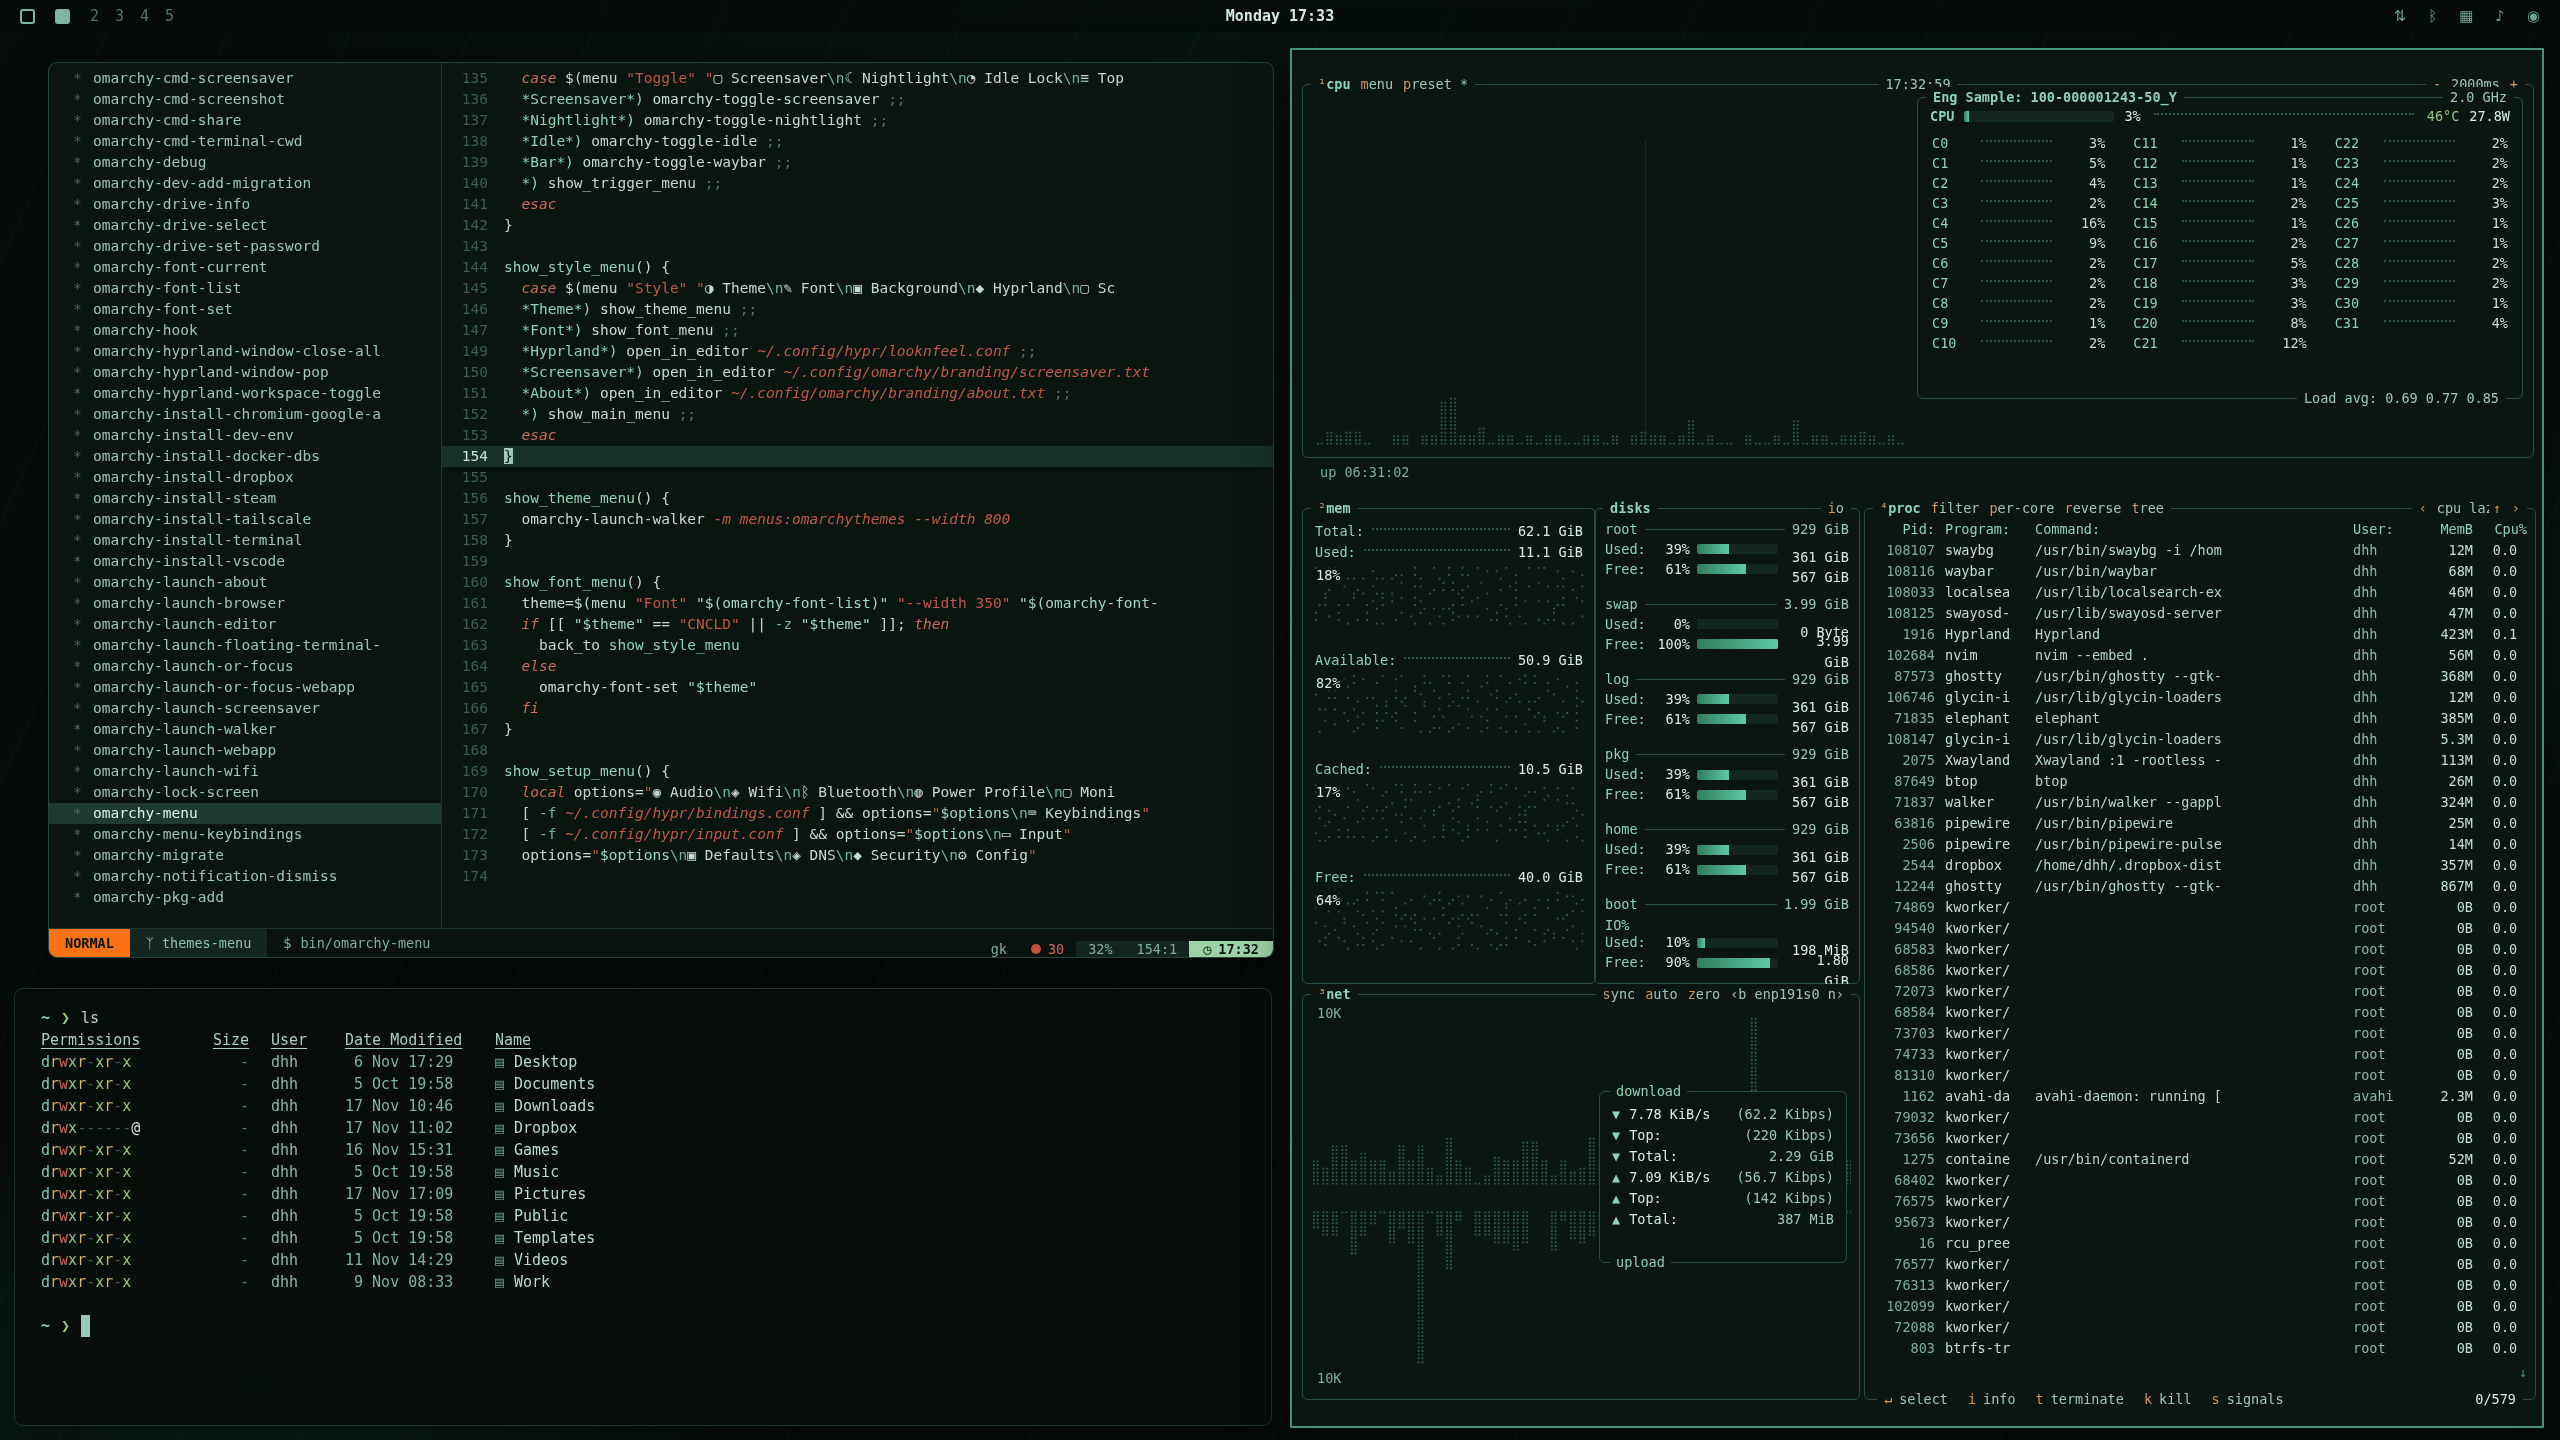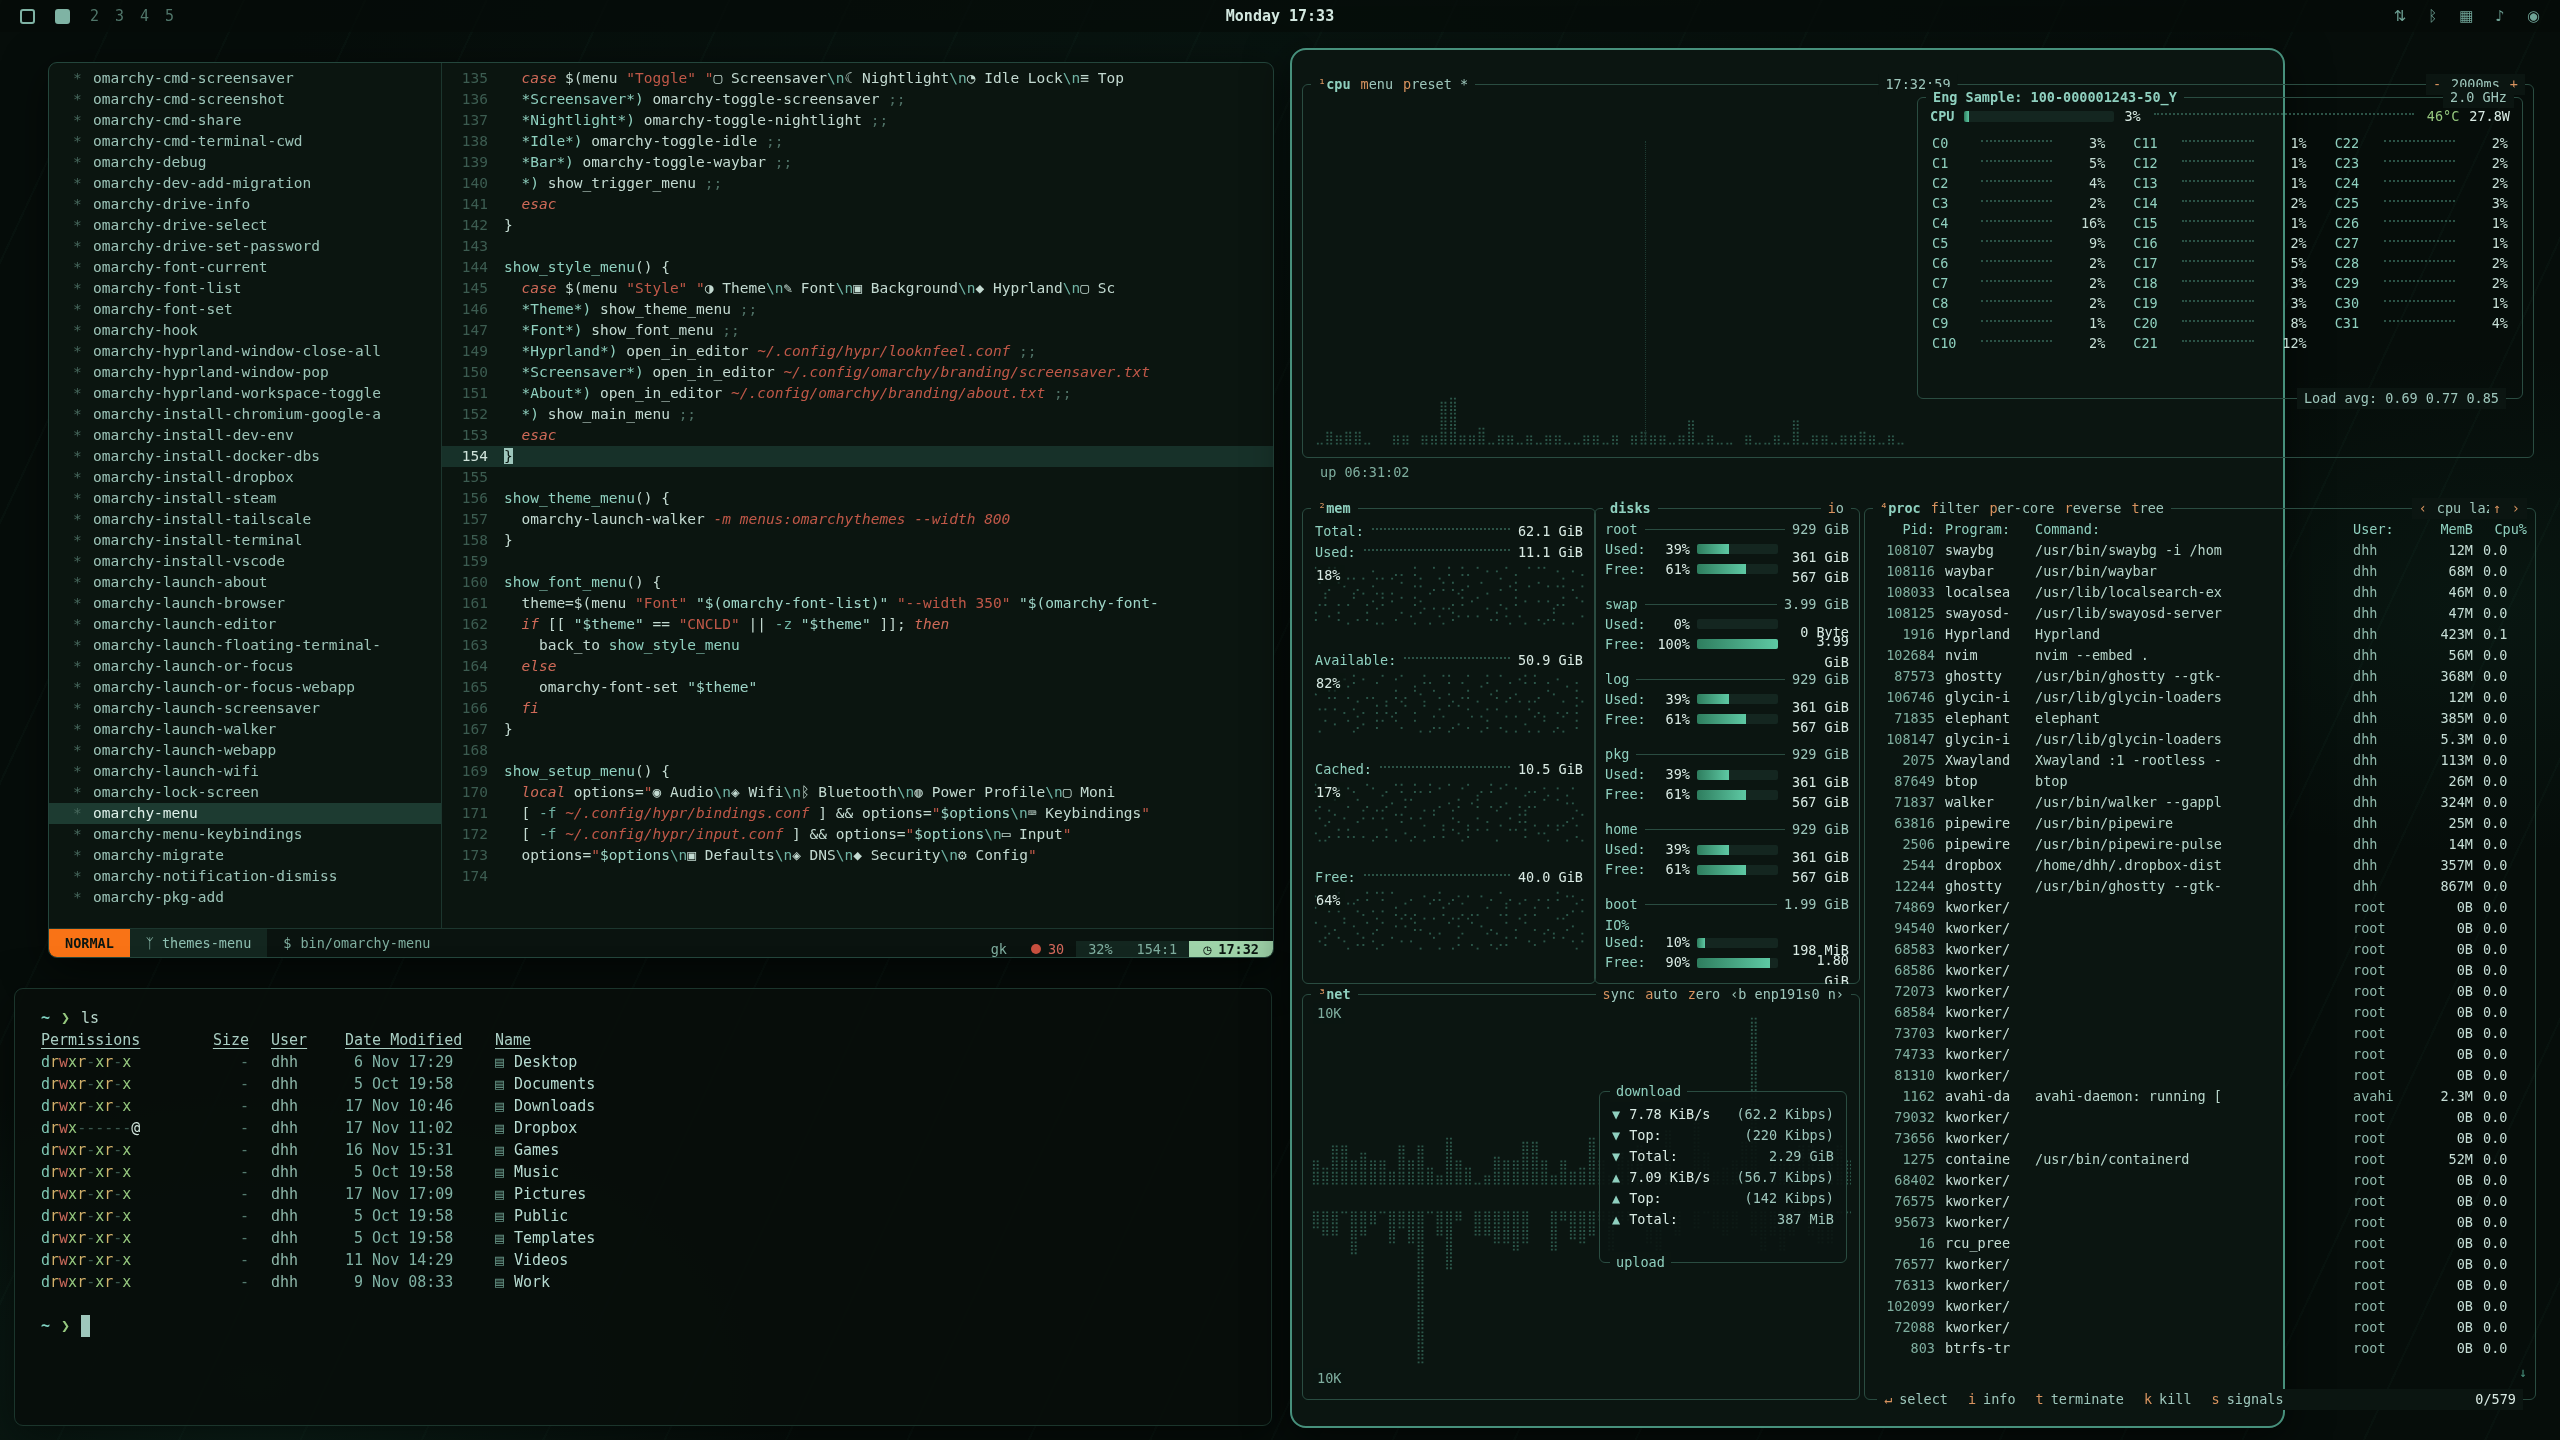--- a/index.html
+++ b/index.html
@@ -74,22 +74,22 @@
   .ls-date{color:#7fb0a3;}
   .ls-name{display:flex;gap:10px;color:#b7dbd1;}
   .ls-folder-icon{color:#5f8a7d;}
   .pc-d{color:#7fc8b4;}
   .pc-r{color:#d3b16a;}
   .pc-w{color:#cb6a5b;}
   .pc-x{color:#95c77e;}
   .pc-dash{color:#3a584e;}
   .pc-at{color:#d2e6de;}
   
-  .btop-window{position:absolute;left:1290px;top:48px;width:995px;height:1380px;background:#0b1511;
-    border:2px solid #47907c;border-radius:16px;box-sizing:border-box;font-size:13.5px;line-height:21px;
+  .btop-window{position:absolute;left:1290px;top:48px;width:1254px;height:1380px;background:#0b1511;
+    border:2px solid #47907c;border-radius:1px;box-sizing:border-box;font-size:13.5px;line-height:21px;
     color:#a9cec3;box-shadow:0 10px 44px rgba(0,0,0,0.55);}
   .bbox{position:absolute;border:1px solid #2a4c41;border-radius:6px;}
   .btitle{position:absolute;top:-11px;display:flex;gap:10px;align-items:center;background:#0b1511;padding:0 7px;height:21px;white-space:pre;}
   .btitle.left{left:8px;}  .btitle.right{right:8px;}  .btitle.center{left:50%;transform:translateX(-50%);}
   .bfoot{position:absolute;bottom:-11px;display:flex;gap:10px;align-items:center;background:#0b1511;padding:0 7px;height:21px;white-space:pre;}
   .tabnum{color:#d8935f;}
   .tabname{color:#8fd0bf;font-weight:bold;}
   .bbtn{color:#9ec7bc;display:inline-block;}
   .bbtn::first-letter{color:#d8935f;}
   .bclock{color:#9ec7bc;}
@@ -160,21 +160,21 @@
   .proc-inner{position:absolute;inset:10px 8px 26px 10px;display:flex;flex-direction:column;overflow:hidden;}
   .proc-head,.proc-row{display:grid;grid-template-columns:60px 80px 1fr 52px 58px 44px;column-gap:10px;
     height:21px;align-items:center;white-space:pre;overflow:hidden;}
   .proc-head{color:#8fd0bf;flex:none;}
   .proc-head .ha-r{text-align:right;}
   .p-pid{text-align:right;color:#7fae9f;}
   .p-prog{color:#c6ded6;}
   .p-cmd{color:#b7d6cb;overflow:hidden;}
   .p-user{color:#8fb8ab;}
   .p-mem{text-align:right;color:#c6ded6;}
-  .p-cpu{text-align:left;color:#c6ded6;}
+  .p-cpu{text-align:center;color:#c6ded6;}
   .proc-footer{left:12px;right:12px;display:flex;gap:20px;}
   .fkey{color:#d8935f;margin-right:7px;}
   .flab{color:#9ec7bc;}
   .proc-count{margin-left:auto;color:#d9ebe4;}
   .scroll-up{position:absolute;top:-11px;right:30px;background:#0b1511;color:#d8935f;padding:0 4px;}
   .scroll-down{position:absolute;bottom:16px;right:8px;color:#47907c;}
 </style>
 </head>
 <body>
 

